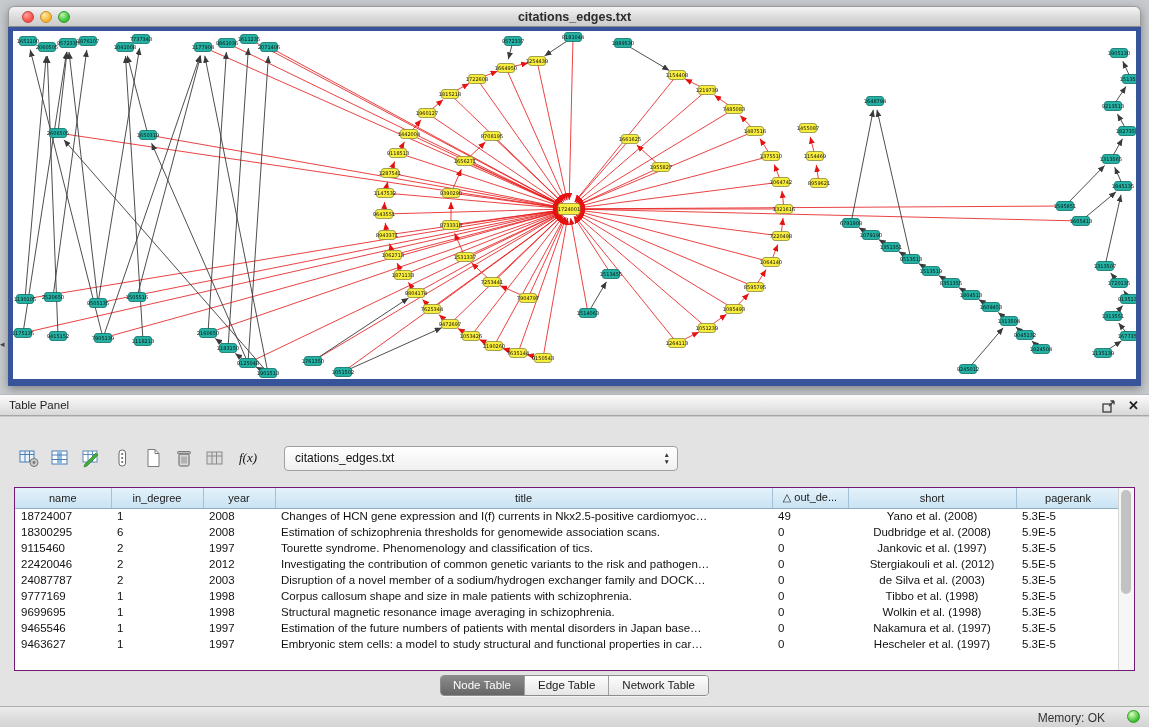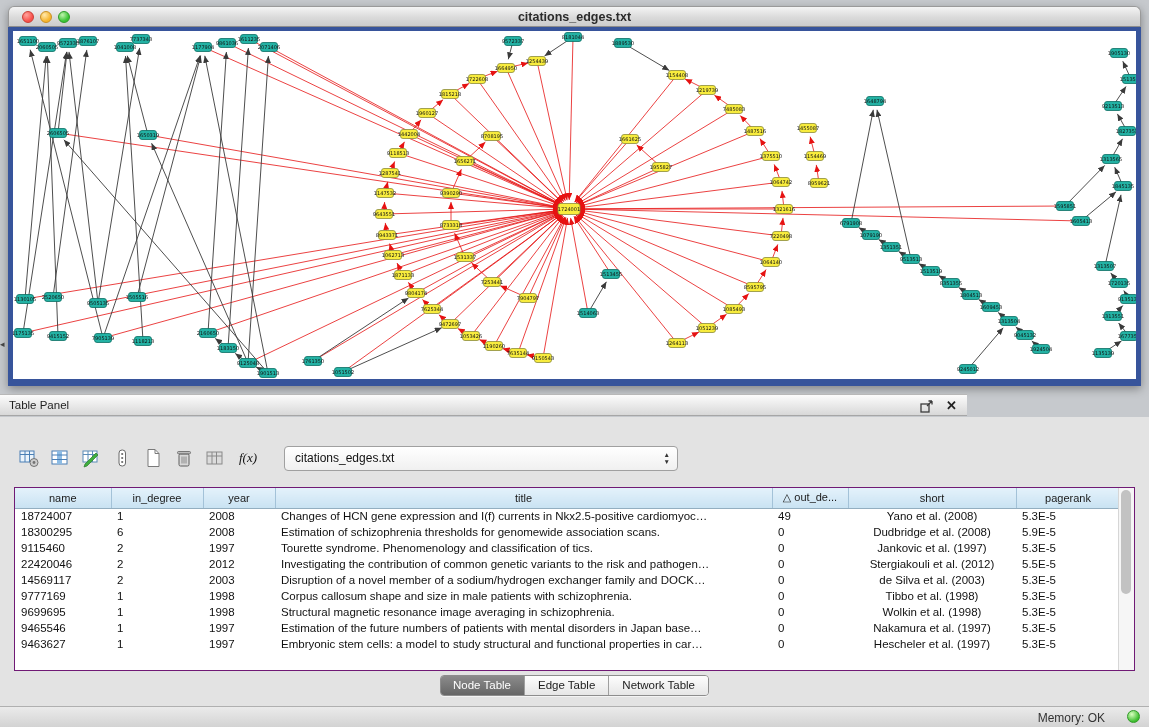--- a/index.html
+++ b/index.html
@@ -22,21 +22,21 @@
   #tl-green{left:49px;background:radial-gradient(circle at 35% 30%,#c0f3ae,#3ac434 65%);border:1px solid #2d9b28;}
   #net-title{text-align:center;font-size:12.5px;font-weight:bold;color:#2b2b2b;line-height:20px;}
   #net-body{position:absolute;top:21px;left:0;right:0;bottom:0;background:#37549b;
     padding:4px 5px 7px 5px;box-sizing:border-box;}
   #net-canvas{width:1123px;height:348px;background:#ffffff;position:relative;overflow:hidden;}
   #graph-svg{position:absolute;left:0;top:0;}
   #graph-svg text{font-family:"DejaVu Sans", sans-serif;}
   #left-collapse-arrow{position:absolute;left:0px;top:340px;font-size:9px;color:#444;line-height:9px;}
   
   #splitter-grip{position:absolute;left:570px;top:398px;width:6px;height:4px;border-radius:2px;background:#8f8f8f;}
-  #panel-header{position:absolute;left:0;top:394px;width:967px;height:22px;
+  #panel-header{position:absolute;left:0;top:394px;width:1149px;height:22px;
     background:linear-gradient(#fcfcfc,#d8d8d8);
     border-top:1px solid #b8b8b8;border-bottom:1px solid #a6a6a6;box-sizing:border-box;}
   #panel-title{font-size:11.5px;color:#1f1f1f;line-height:20px;padding-left:9px;}
   #float-panel-btn{position:absolute;right:32px;top:3px;width:16px;height:16px;cursor:default;}
   #close-panel-btn{position:absolute;right:10px;top:2px;font-size:13px;font-weight:bold;color:#222;line-height:17px;}
   #panel-body{position:absolute;left:0;top:417px;width:1149px;bottom:21px;background:#e3e3e3;}
   
   #table-toolbar{position:absolute;left:16px;top:26px;height:30px;display:flex;align-items:center;}
   .tb-icon{width:26px;height:26px;margin-right:5px;display:flex;align-items:center;justify-content:center;background:transparent;border:none;padding:0;}
   #fx-button{font-family:"Liberation Serif", serif;font-style:italic;font-size:13px;color:#111;width:30px;}
@@ -812,21 +812,21 @@
           <tr>
             <td class="c0">22420046</td>
             <td class="c1">2</td>
             <td class="c2">2012</td>
             <td class="c3">Investigating the contribution of common genetic variants to the risk and pathogen…</td>
             <td class="c4">0</td>
             <td class="c5">Stergiakouli et al. (2012)</td>
             <td class="c6">5.5E-5</td>
           </tr>
           <tr>
-            <td class="c0">14569117</td>
+            <td class="c0">24087787</td>
             <td class="c1">2</td>
             <td class="c2">2003</td>
             <td class="c3">Disruption of a novel member of a sodium/hydrogen exchanger family and DOCK…</td>
             <td class="c4">0</td>
             <td class="c5">de Silva et al. (2003)</td>
             <td class="c6">5.3E-5</td>
           </tr>
           <tr>
             <td class="c0">9777169</td>
             <td class="c1">1</td>

